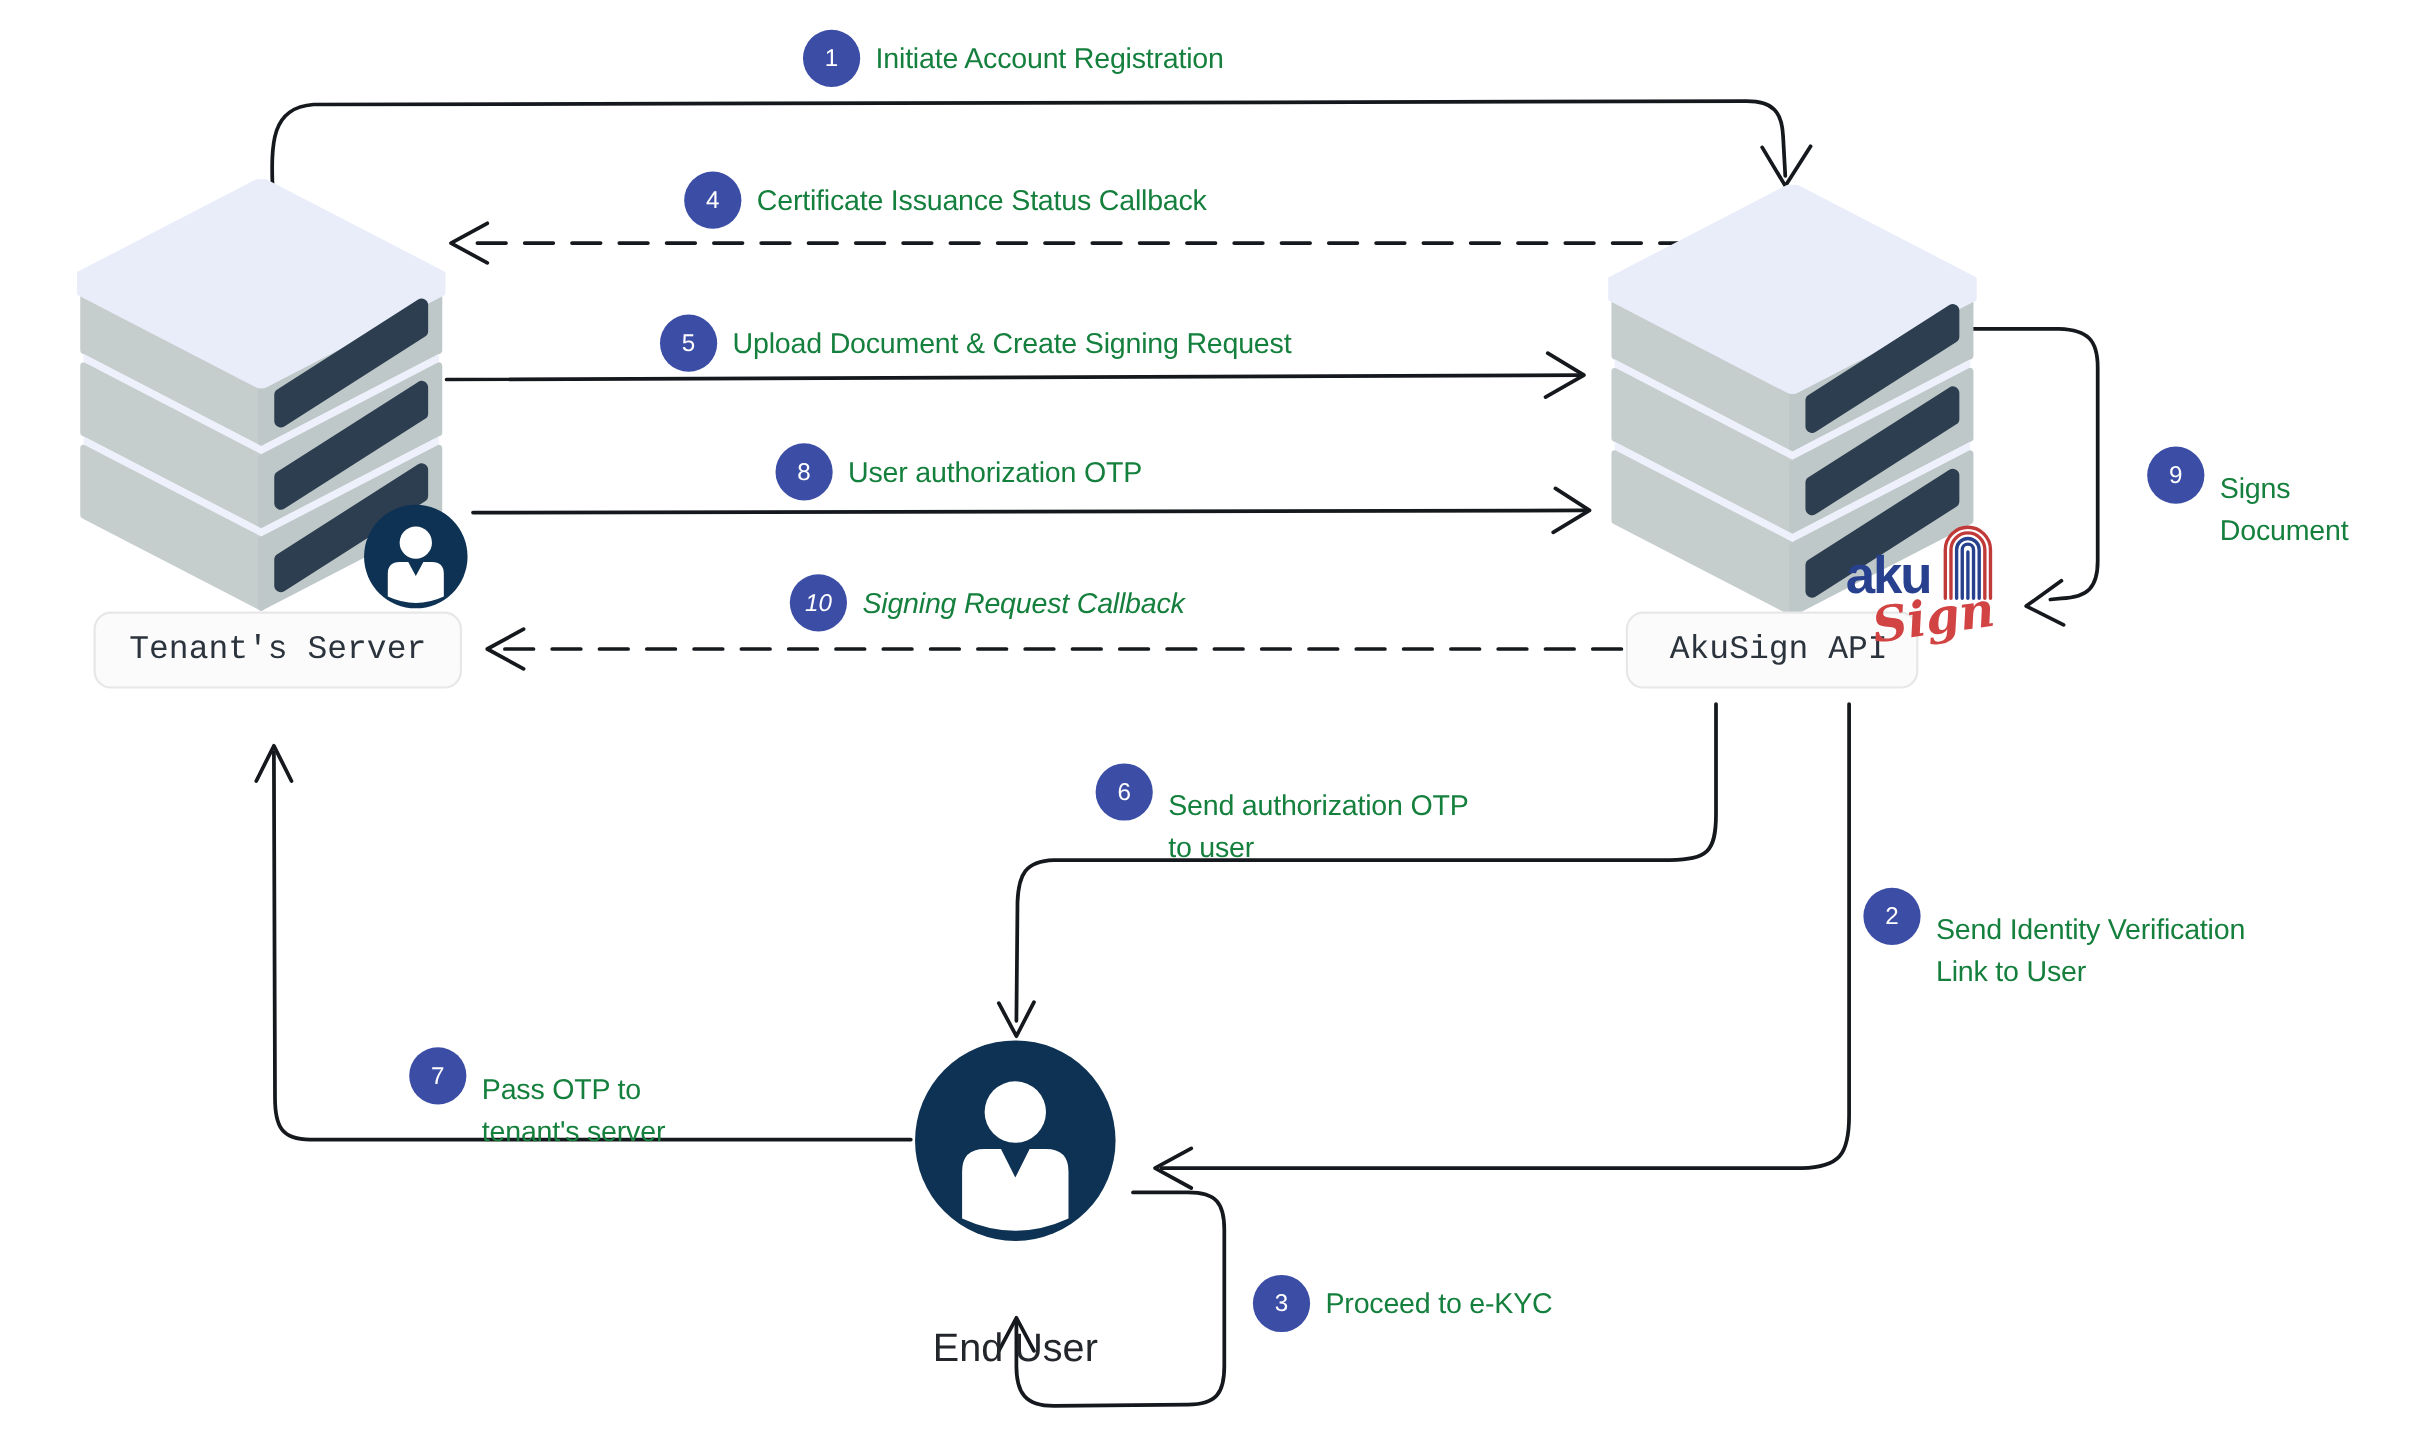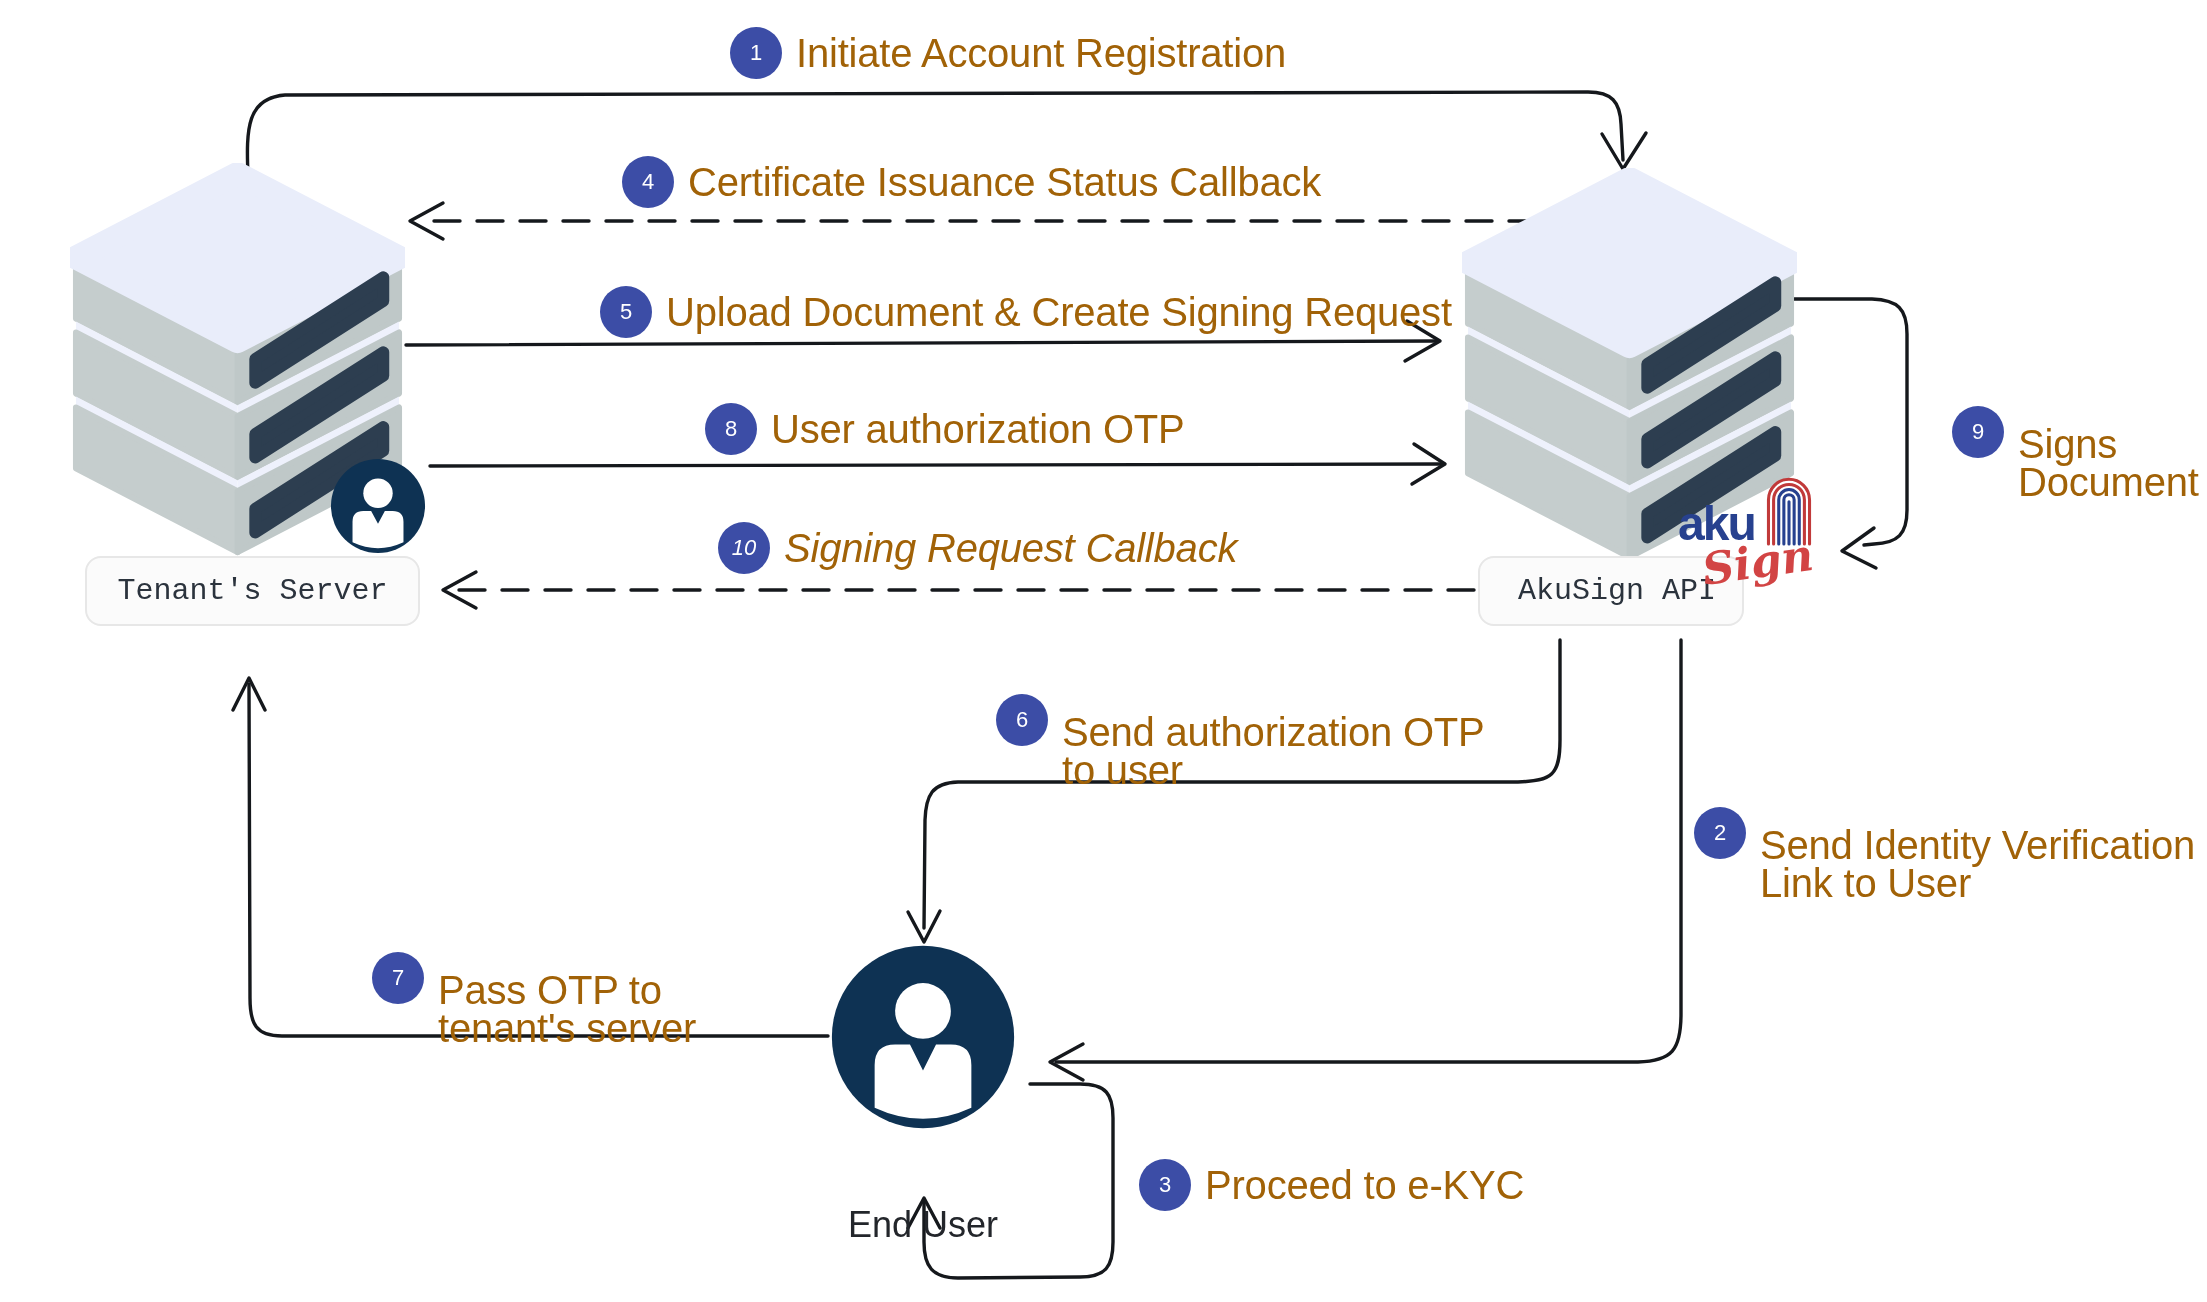--- a/index.html
+++ b/index.html
@@ -19,21 +19,21 @@
   
   .step{position:absolute;display:flex;gap:14px;align-items:center;}
   .step.two{align-items:flex-start;}
   .step.two .step-text{margin-top:19px;}
   .badge{
     width:52px;height:52px;border-radius:50%;background:#3c4da6;color:#ffffff;
     display:flex;align-items:center;justify-content:center;
     font-size:22px;flex:0 0 52px;
   }
   .step-text{
-    font-size:40px;line-height:38px;color:#a16207;white-space:pre-line;letter-spacing:-0.2px;
+    font-size:26px;line-height:38px;color:#15803d;white-space:pre-line;letter-spacing:-0.2px;
   }
 
   
   .entity-box{
     position:absolute;display:flex;align-items:center;justify-content:center;
     background:#fbfbfb;border:2px solid #e7e7e7;border-radius:16px;
     font-family:"Liberation Mono","DejaVu Sans Mono",monospace;
     font-size:30px;color:#2b333d;box-sizing:border-box;
   }
 

